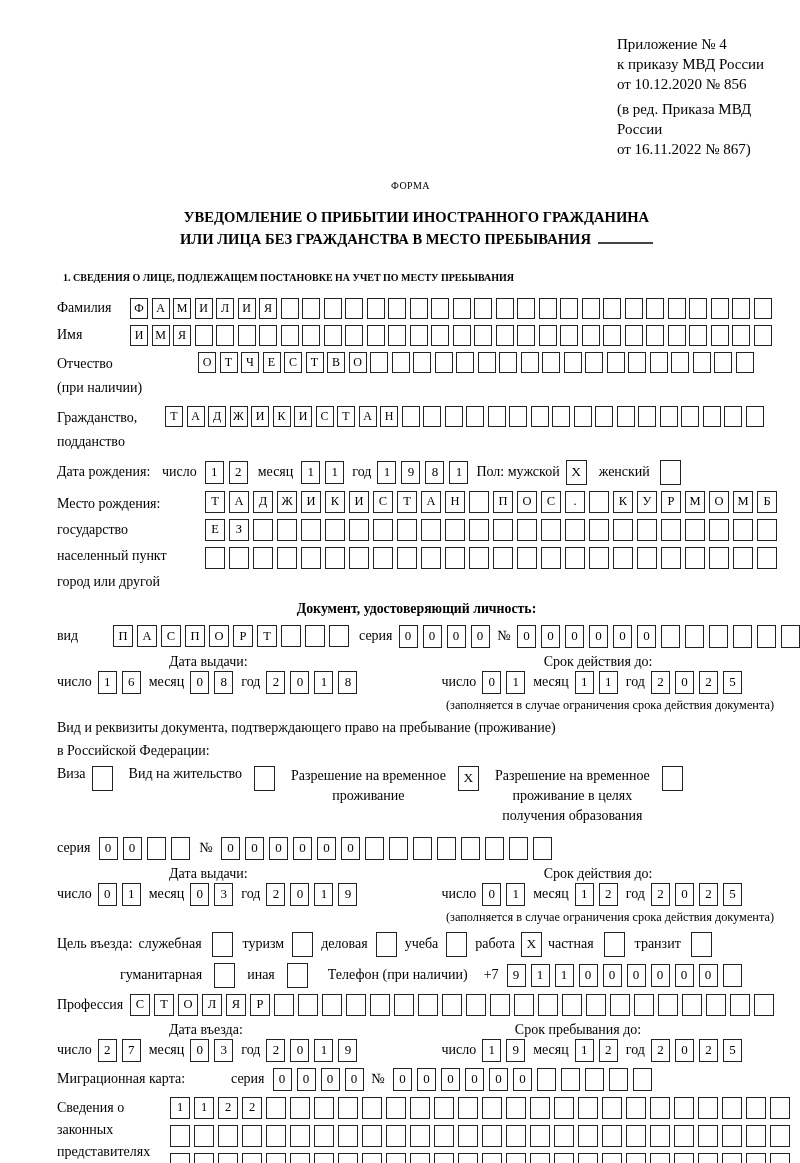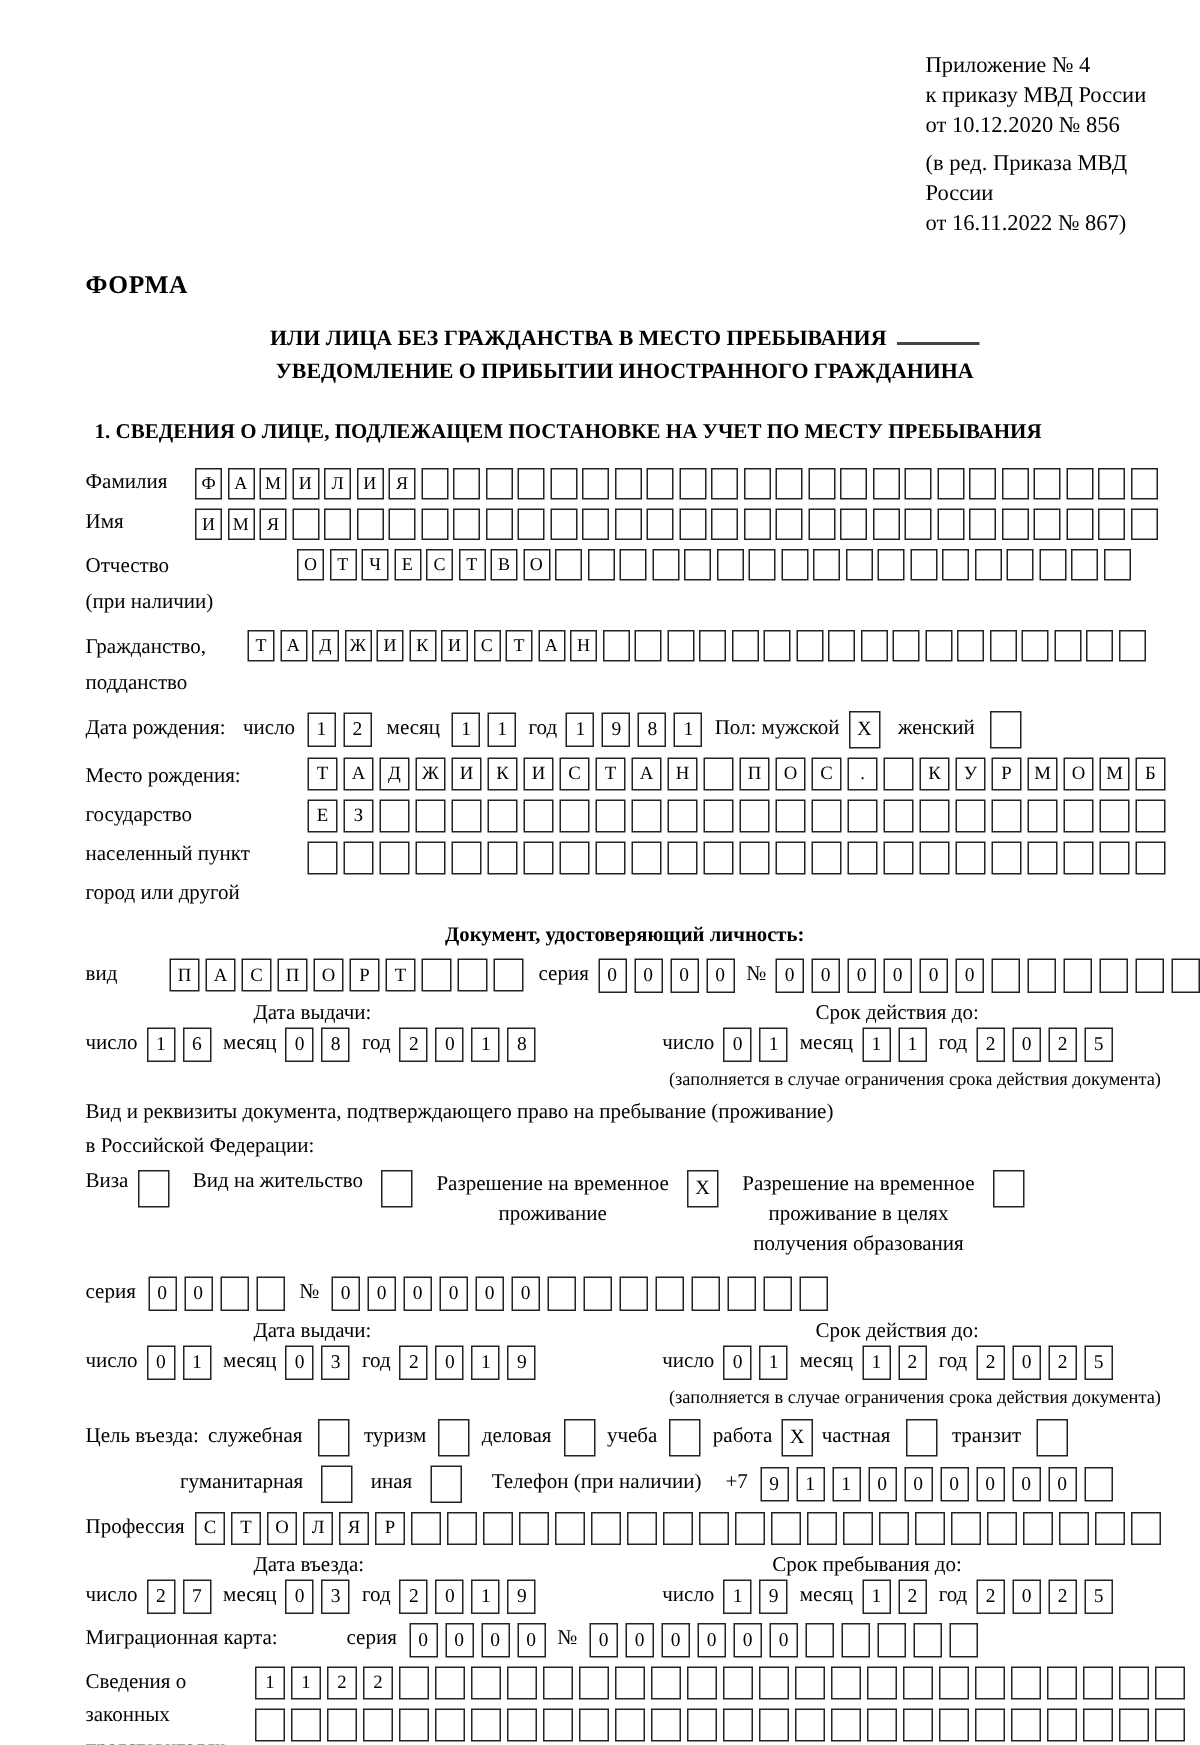--- a/index.html
+++ b/index.html
@@ -5,26 +5,26 @@
   * { box-sizing: border-box; }
   html,body { margin:0; padding:0; }
   body {
     width:800px; height:1163px; background:#ffffff; color:#000;
     font-family:"Liberation Serif","DejaVu Serif",serif; font-size:14px; overflow:hidden;
   }
   .page { padding:34px 24px 12px 57px; }
 
   .hdr { margin-left:560px; font-size:15px; line-height:1.34; }
   .hdr .ed-first { margin-top:5px; }
-  .forma { text-align:left; font-weight:bold; font-size:17px; margin:20px 12px 0 0; letter-spacing:.4px; }
+  .forma { text-align:center; font-weight:normal; font-size:10px; margin:20px 12px 0 0; letter-spacing:.4px; }
 
   .title { text-align:center; font-weight:bold; font-size:14.6px; line-height:1.55; margin-top:15px; }
   .uline { display:inline-block; width:55px; height:1em; border-bottom:2px solid #444; margin-left:7px; }
 
-  .sec { font-weight:bold; font-size:14px; margin:21px 0 15px 6px; white-space:nowrap; }
+  .sec { font-weight:bold; font-size:10px; margin:21px 0 15px 6px; white-space:nowrap; }
 
   .frow { display:flex; align-items:center; margin-bottom:6px; }
   .frow.top { align-items:flex-start; }
   .lab { white-space:nowrap; }
   .labcol { display:flex; flex-direction:column; line-height:24px; flex:none; }
   .w56{width:56px;flex:none} .w73{width:73px;flex:none} .w105{width:105px;flex:none}
   .w108{width:108px;flex:none} .w141{width:141px;flex:none} .w148{width:148px;flex:none}
   .w113{width:113px;flex:none} .w150{width:150px;flex:none}
   .ml6{margin-left:6px} .ml8{margin-left:8px} .ml10{margin-left:10px} .ml12{margin-left:12px}
   .ml16{margin-left:16px} .ml20{margin-left:20px} .ml24{margin-left:24px} .ml63{margin-left:63px}
@@ -69,22 +69,22 @@
     <div>Приложение № 4</div>
     <div>к приказу МВД России</div>
     <div>от 10.12.2020 № 856</div>
     <div class="ed-first">(в ред. Приказа МВД России</div>
     <div>от 16.11.2022 № 867)</div>
   </div>
 
   <div class="forma">ФОРМА</div>
 
   <div class="title">
+    <div>УВЕДОМЛЕНИЕ О ПРИБЫТИИ ИНОСТРАННОГО ГРАЖДАНИНА</div>
     <div><span>ИЛИ ЛИЦА БЕЗ ГРАЖДАНСТВА В МЕСТО ПРЕБЫВАНИЯ</span><span class="uline"></span></div>
-    <div>УВЕДОМЛЕНИЕ О ПРИБЫТИИ ИНОСТРАННОГО ГРАЖДАНИНА</div>
   </div>
 
   <div class="sec">1. СВЕДЕНИЯ О ЛИЦЕ, ПОДЛЕЖАЩЕМ ПОСТАНОВКЕ НА УЧЕТ ПО МЕСТУ ПРЕБЫВАНИЯ</div>
 
   <div class="frow">
     <span class="lab w73">Фамилия</span>
     <span class="cells cells-t">
         <span class="cell">Ф</span>
         <span class="cell">А</span>
         <span class="cell">М</span>

